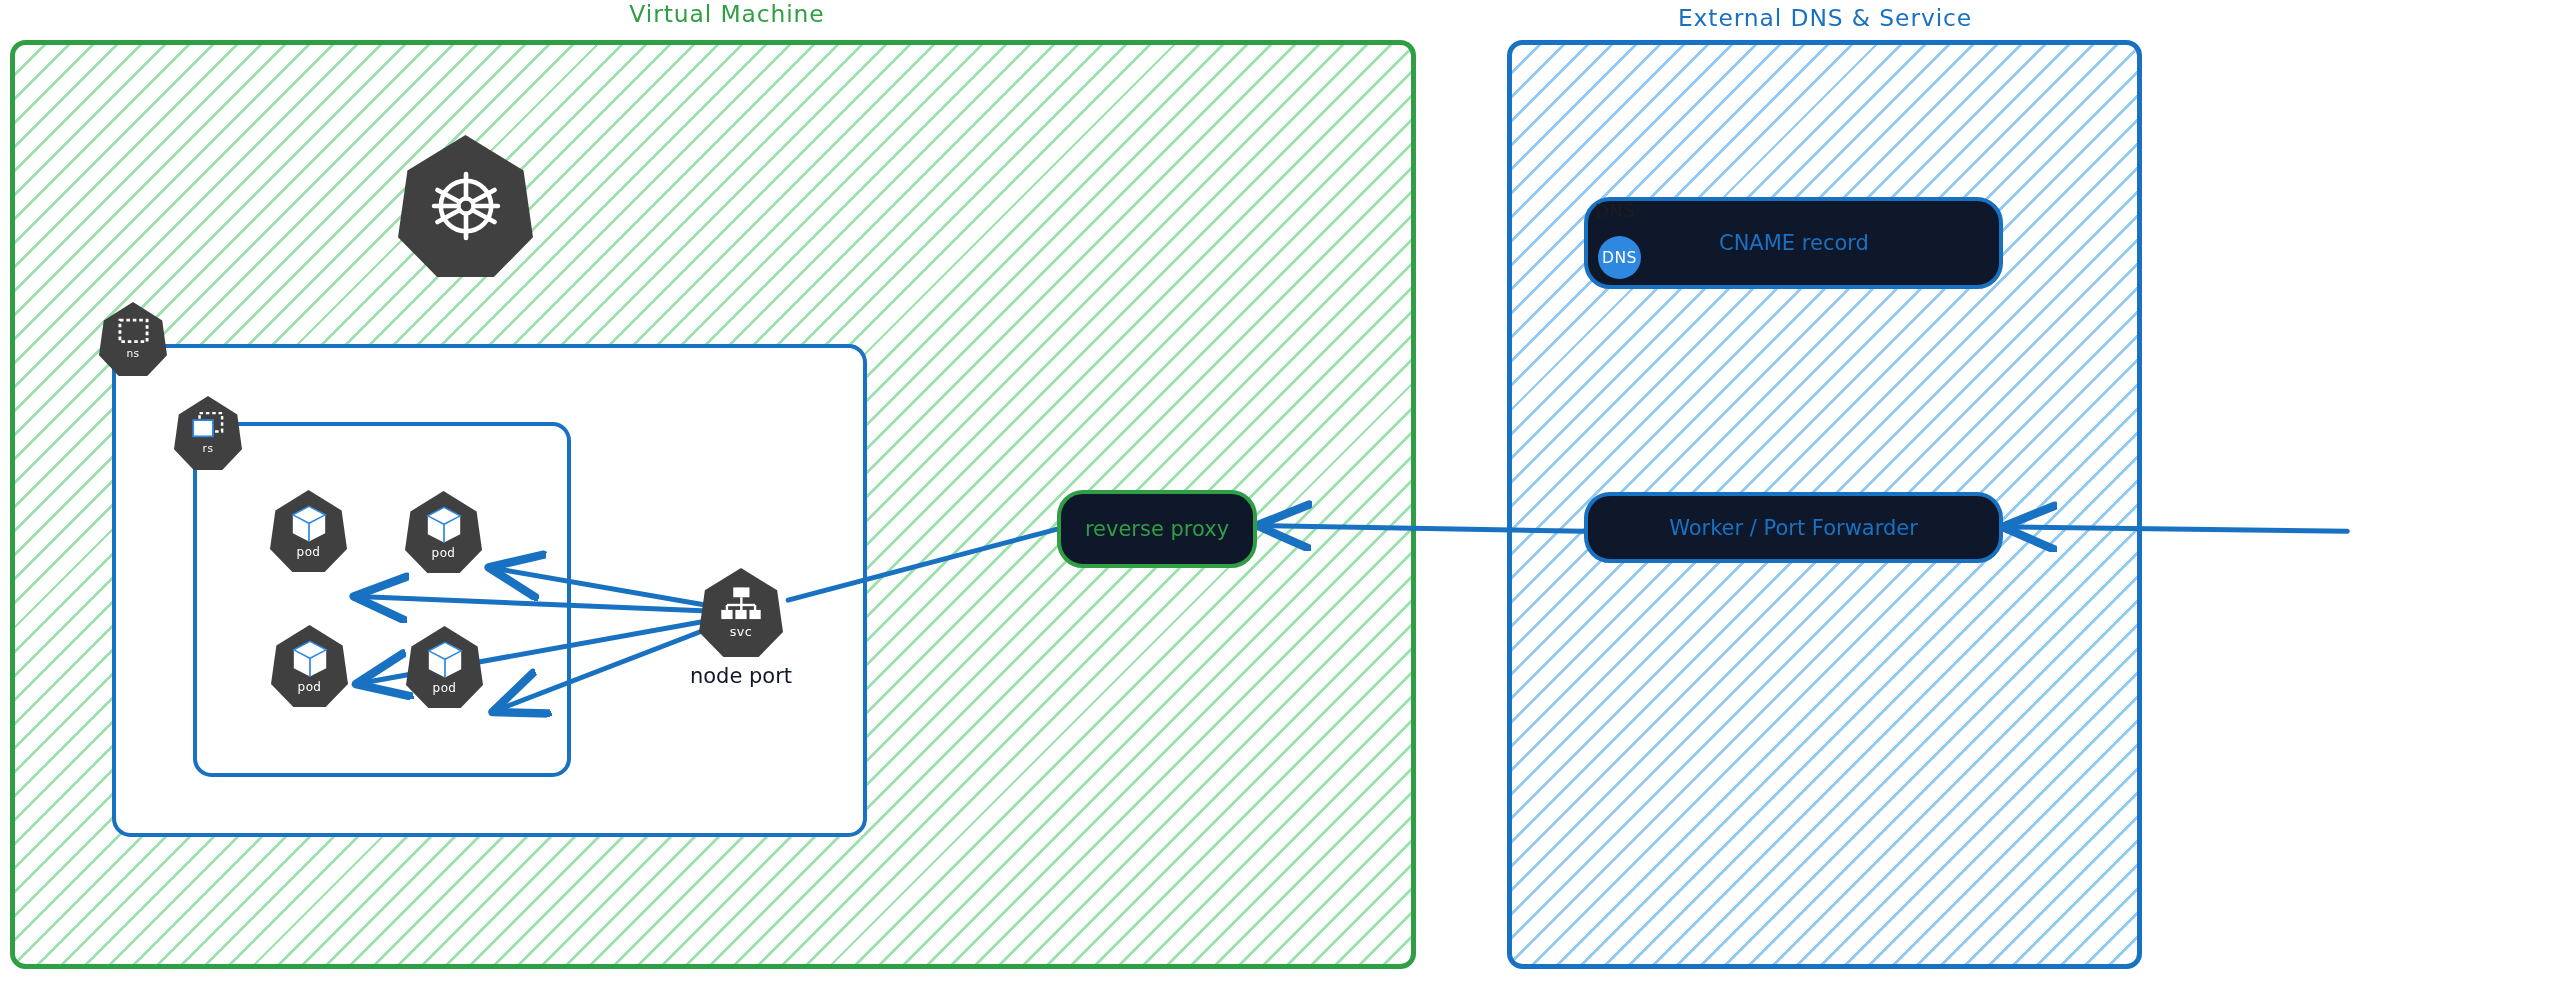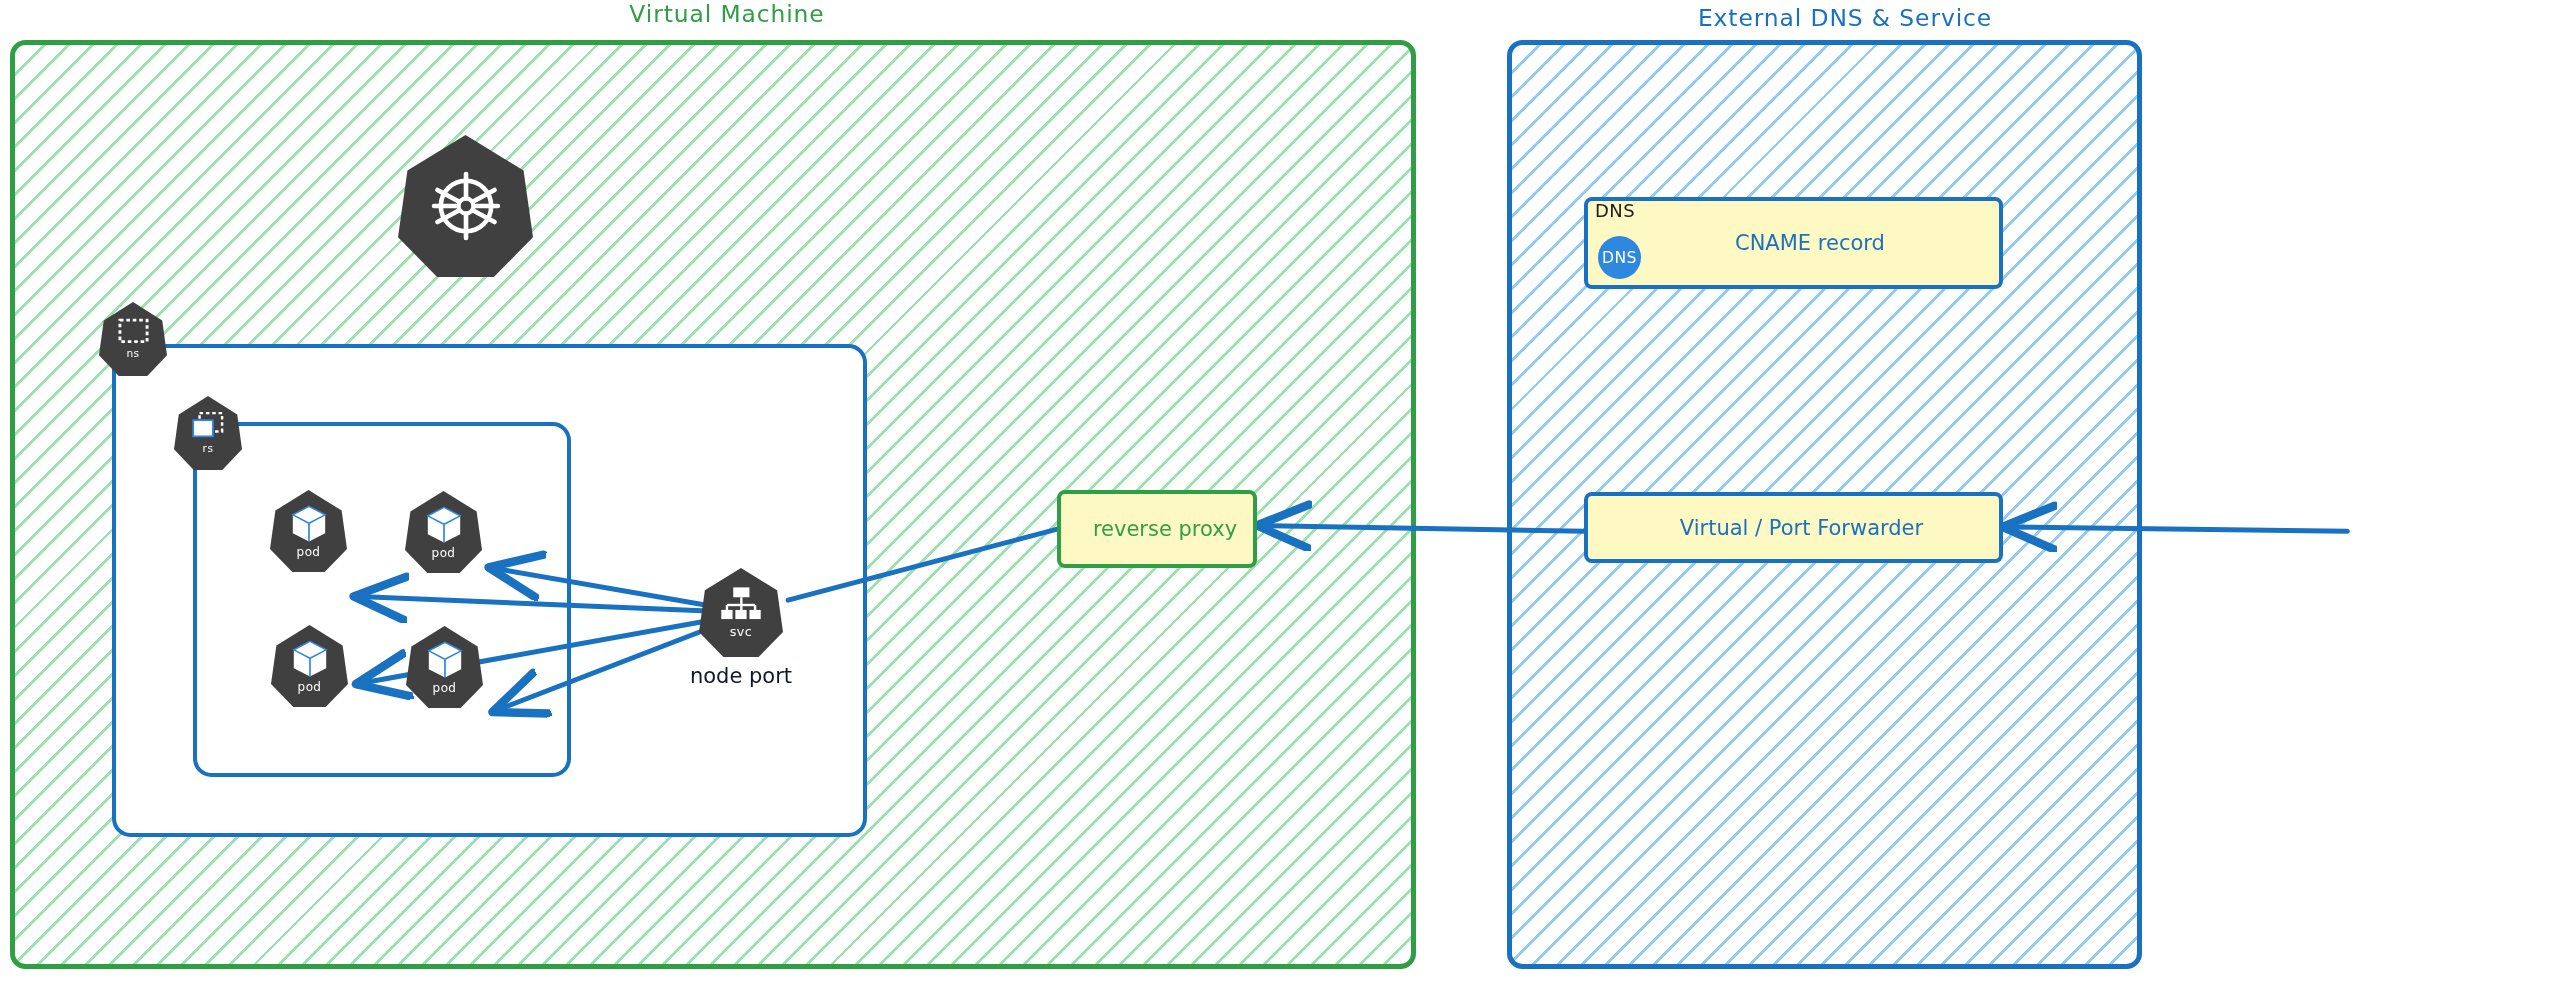--- a/index.html
+++ b/index.html
@@ -66,21 +66,20 @@
   }
   .group-title.vm {
     left: 727px;
     top: 0px;
     color: #2f9e44;
   }
   .group-title.ext {
     left: 1825px;
     top: 4.3px;
     color: #1971c2;
-    margin-left: 20px;
   }
 
   
   .panel {
     position: absolute;
     box-sizing: border-box;
     background: #ffffff;
     border: 4.3px solid #1971c2;
     border-radius: 18.5px;
   }
@@ -170,26 +169,25 @@
     color: #0f172a;
     font-family: "DejaVu Sans", sans-serif;
     font-size: 21px;
     white-space: nowrap;
   }
 
   
   .box {
     position: absolute;
     box-sizing: border-box;
-    background: #fef9c3;
-    border-radius: 8px;
+    background: #0f172a;
+    border-radius: 26px;
     display: flex;
     align-items: center;
     justify-content: center;
-    padding-left: 16px;
   }
   .box-label {
     font-family: "DejaVu Sans", sans-serif;
     font-size: 21px;
     white-space: nowrap;
   }
 
   .box-proxy {
     left: 1057px;
     top: 490px;
@@ -419,18 +417,18 @@
 
   <div class="box box-dns">
     <span class="box-label">CNAME record</span>
   </div>
   <div class="dns-small-label">DNS</div>
   <div class="dns-circle">
     <span>DNS</span>
   </div>
 
   <div class="box box-worker">
-    <span class="box-label">Virtual / Port Forwarder</span>
+    <span class="box-label">Worker / Port Forwarder</span>
   </div>
 
 
 </div>
 
 
 </body></html>

